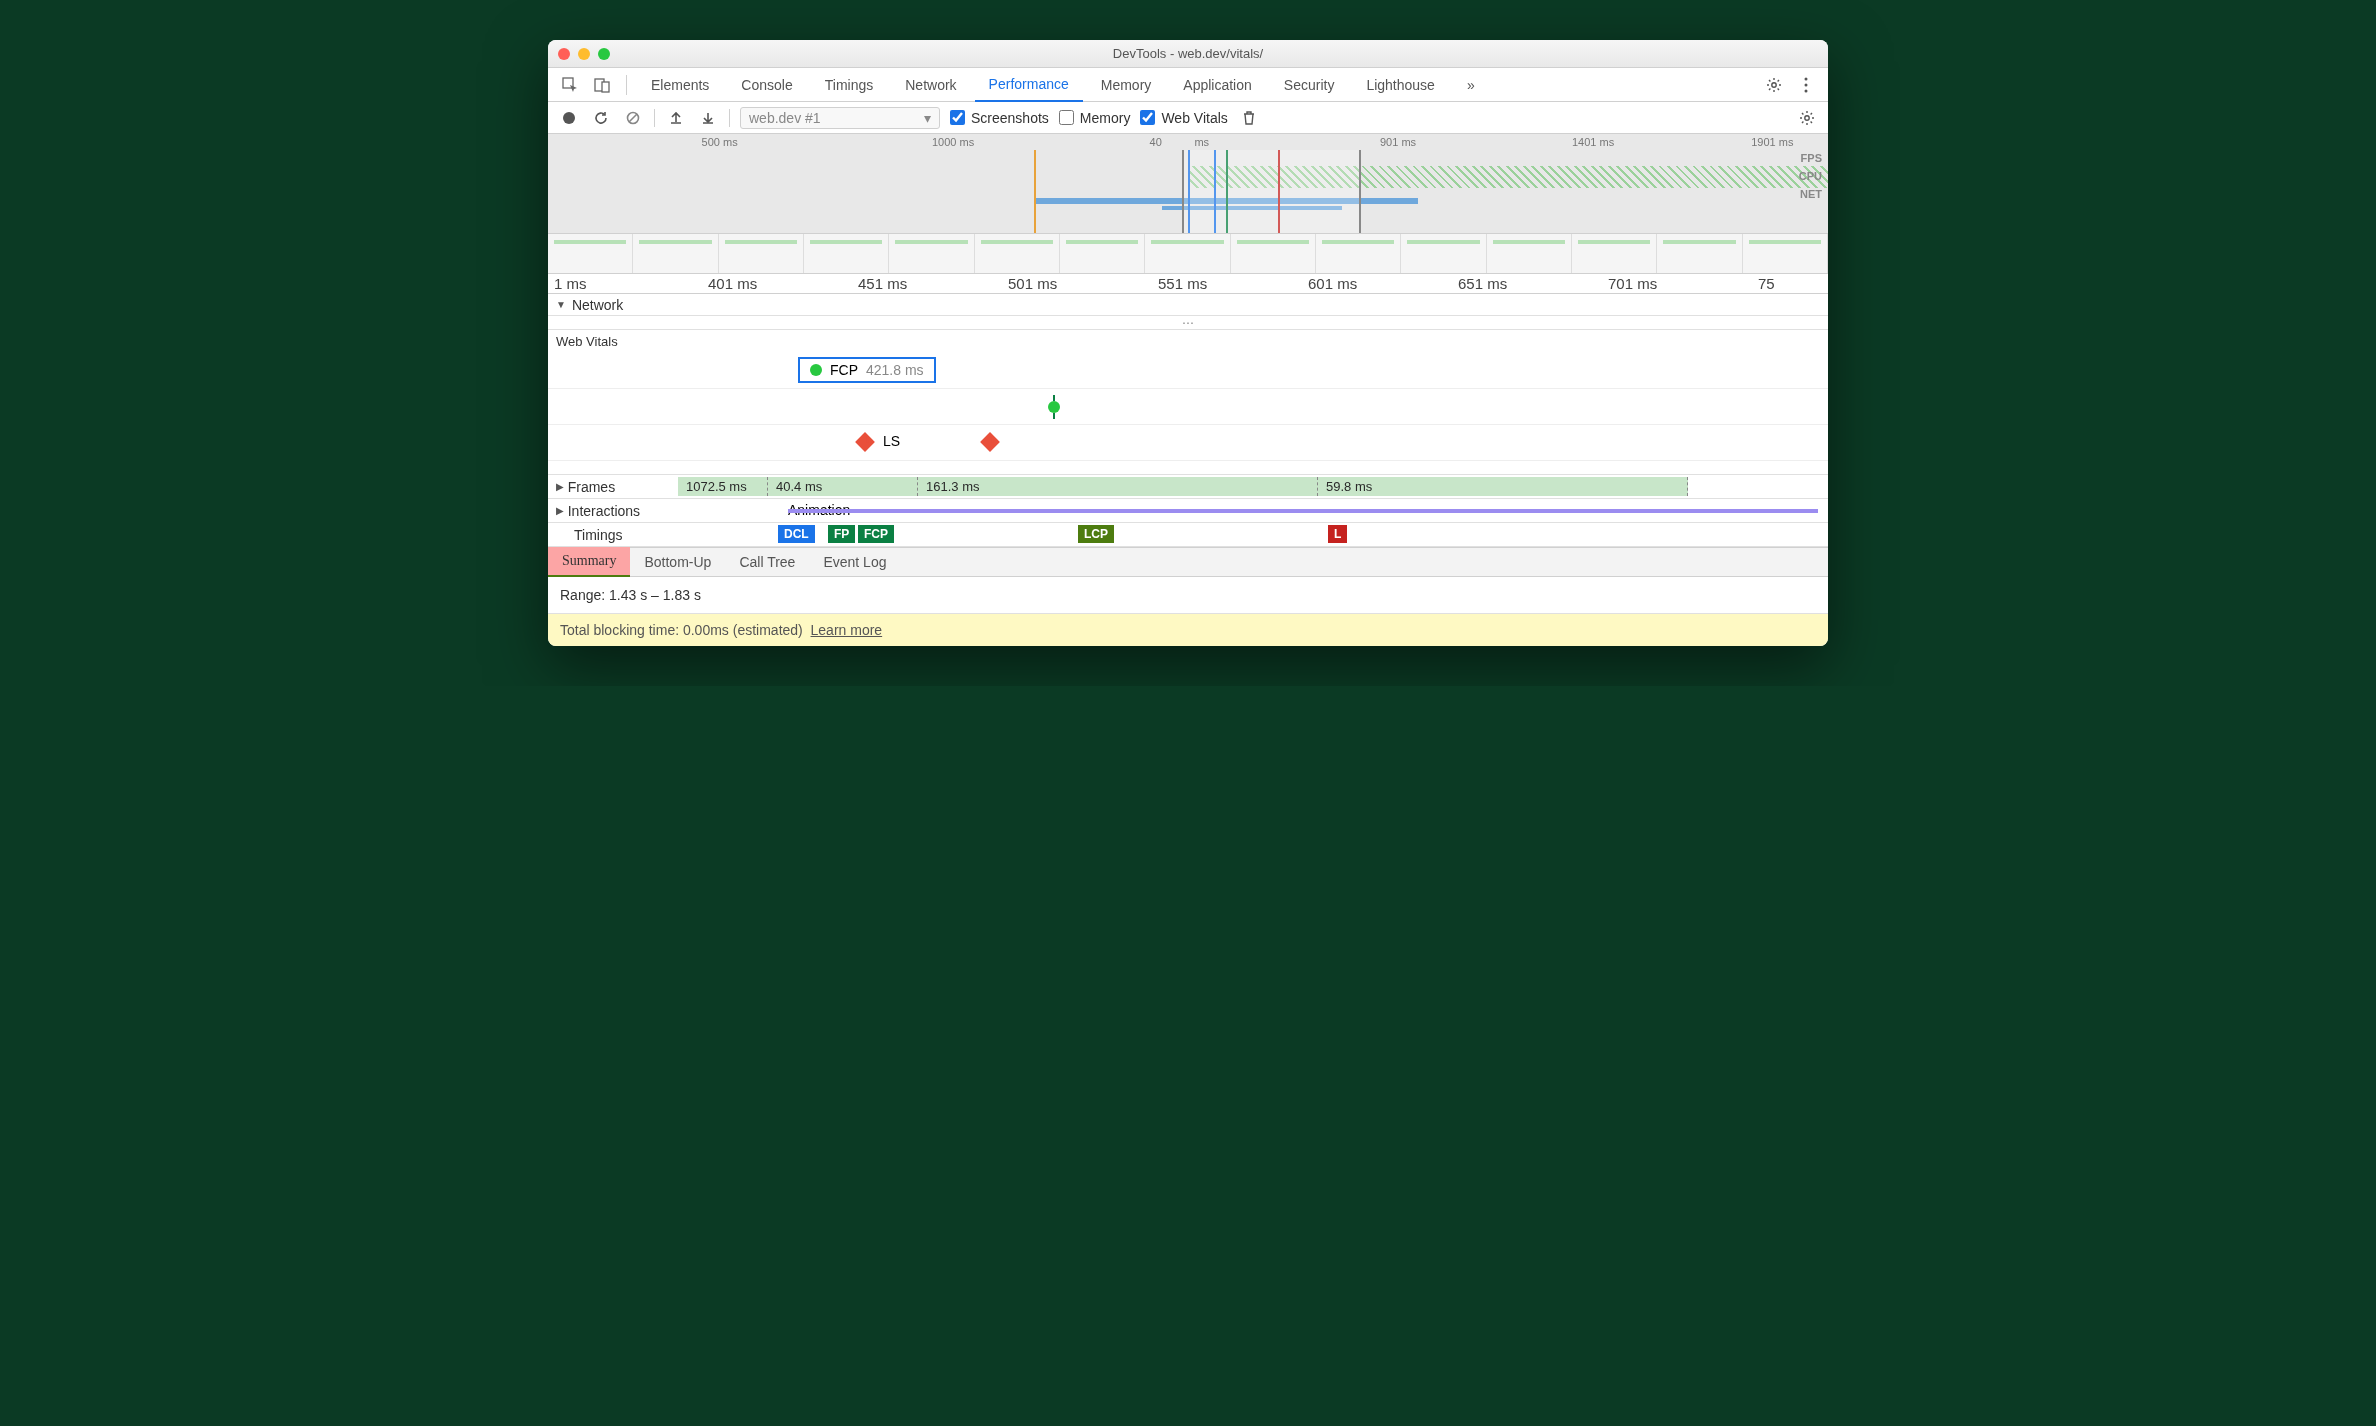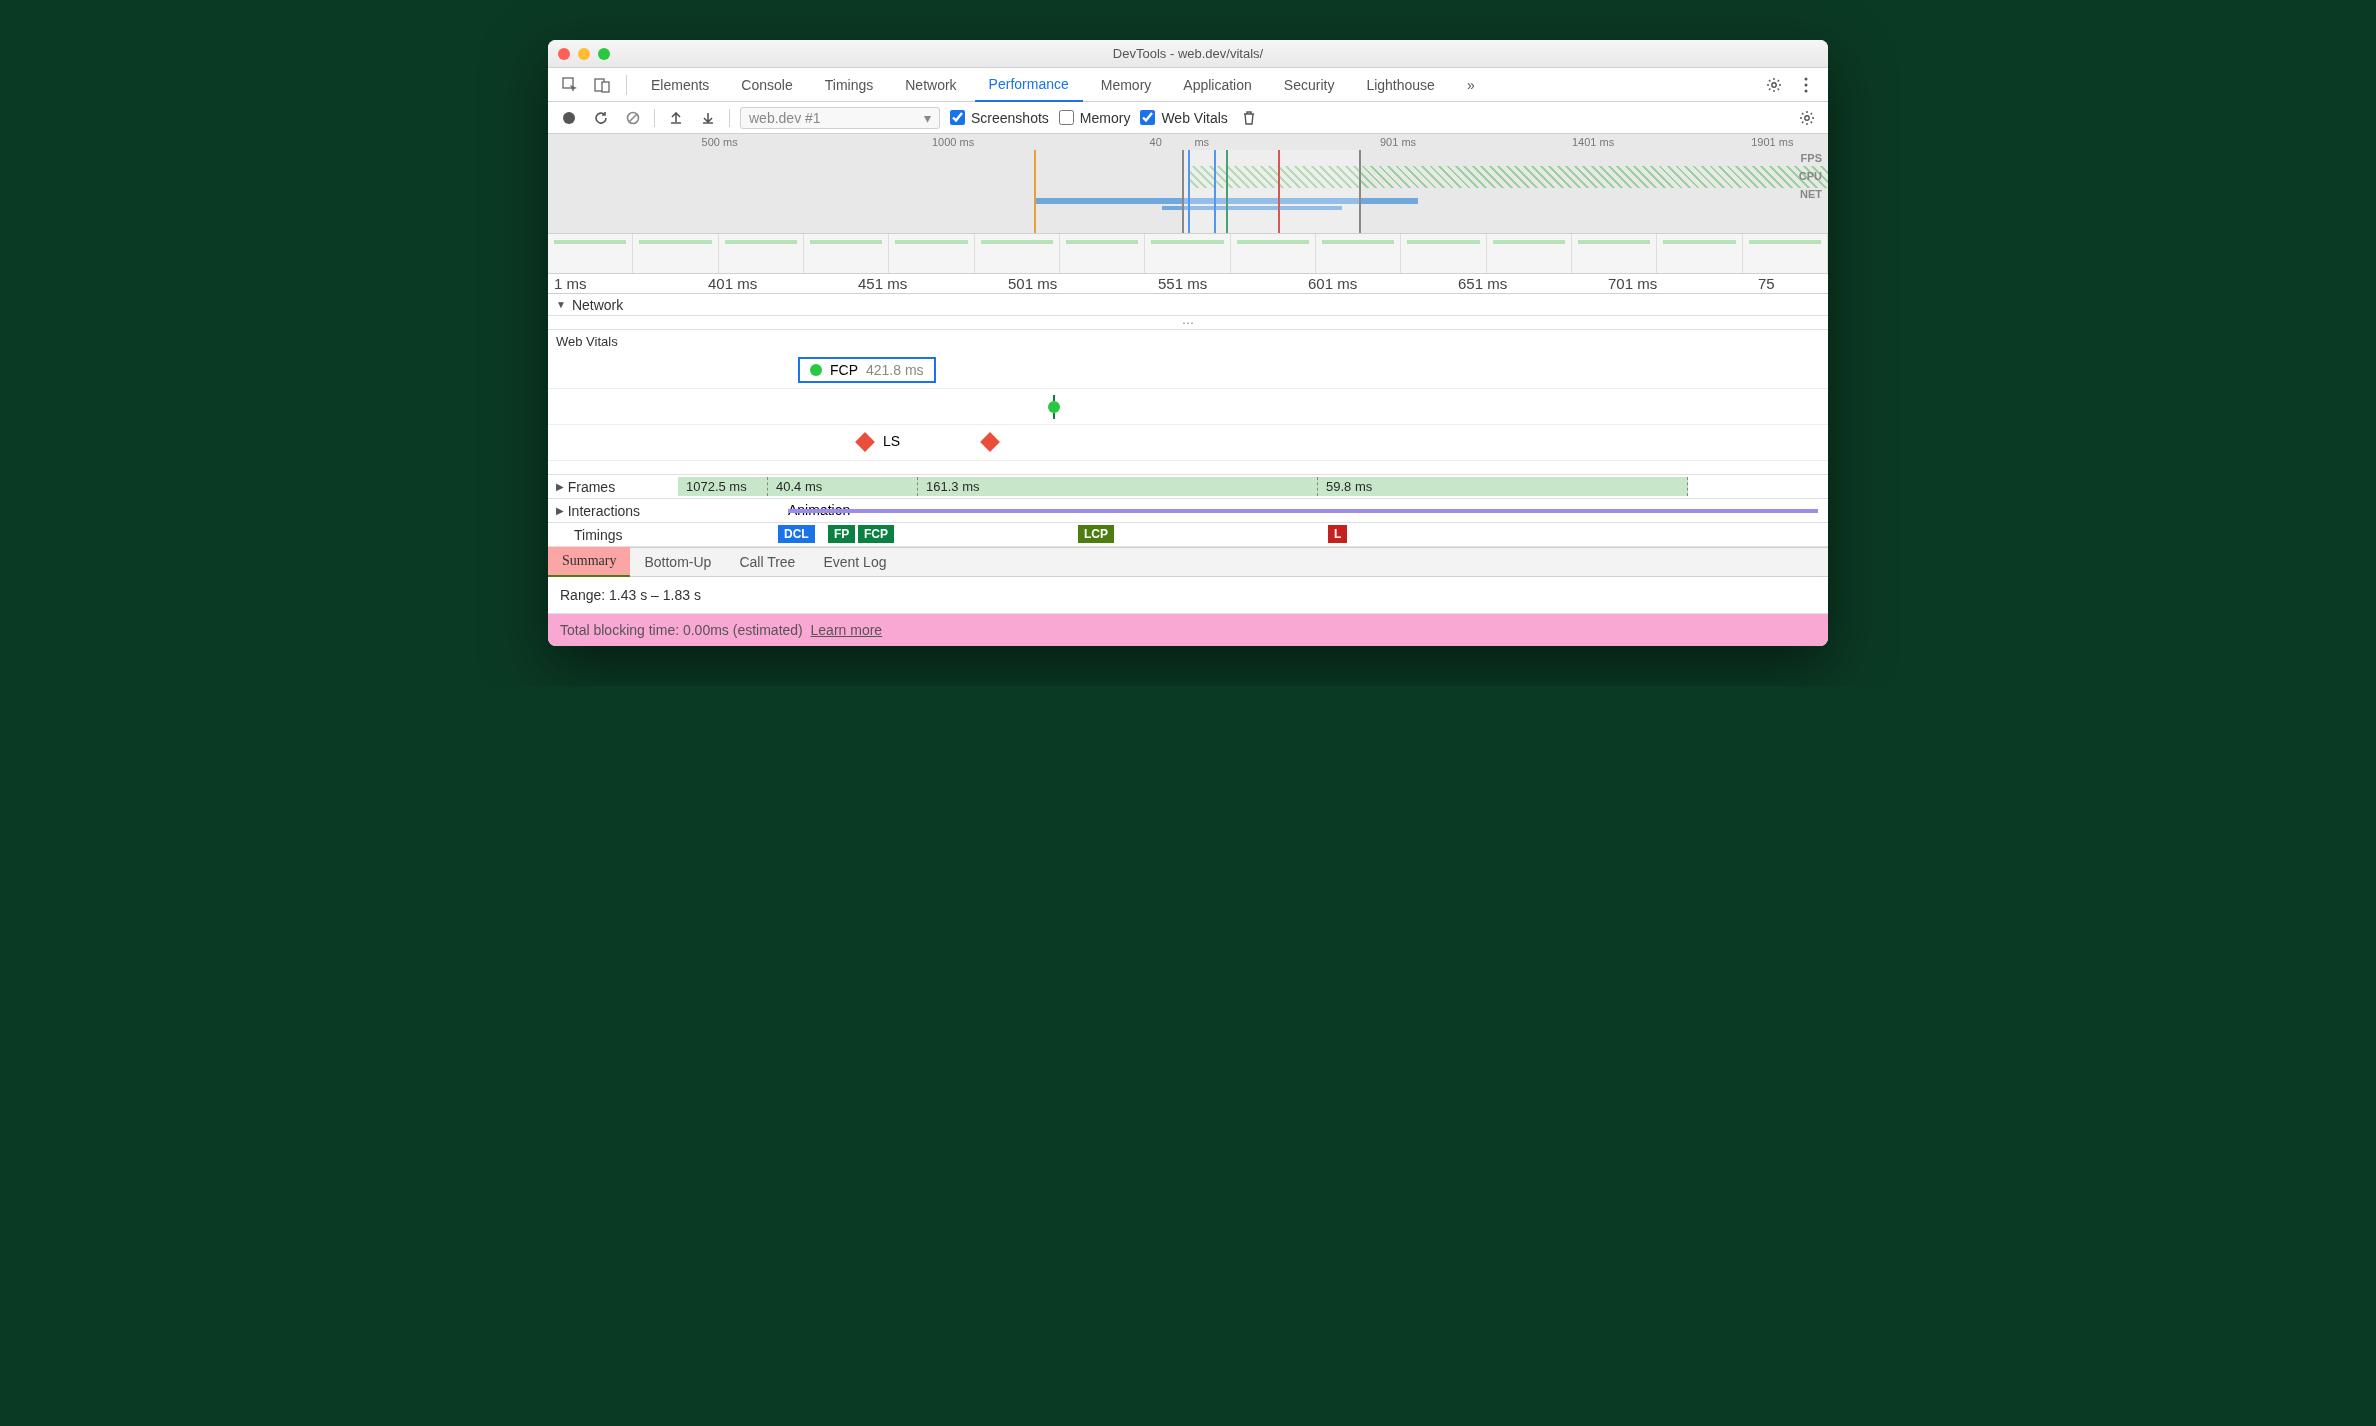--- a/index.html
+++ b/index.html
@@ -64,21 +64,21 @@
 .anim-bar { position: absolute; left: 110px; right: 10px; top: 10px; height: 4px; background: #9b8cf0; }
 .timing-badge { position: absolute; top: 2px; height: 18px; padding: 0 6px; color: #fff; font-size: 12px; font-weight: bold; display: flex; align-items: center; }
 .b-dcl { background: #1a73e8; }
 .b-fp, .b-fcp { background: #0b8043; }
 .b-lcp { background: #4d7c0f; }
 .b-l { background: #c5221f; }
 .bottom-tabs { display: flex; align-items: center; height: 30px; border-top: 1px solid #d0d0d0; border-bottom: 1px solid #d0d0d0; background: #f3f3f3; font-size: 14px; }
 .btab { padding: 0 14px; height: 30px; display: flex; align-items: center; color: #555; cursor: pointer; }
 .btab.active { color: #333; border-bottom: 2px solid #4d7c0f; background: #fca5a5; font-family: Liberation Serif, serif; }
 .summary { padding: 10px 12px; font-size: 14px; color: #333; }
-.footer { padding: 8px 12px; font-size: 14px; color: #555; border-top: 1px solid #e0e0e0; background: #f9a8d4; }
+.footer { padding: 8px 12px; font-size: 14px; color: #555; border-top: 1px solid #e0e0e0; background: #fef9c3; }
 .footer a { color: #555; text-decoration: underline; cursor: pointer; }
 svg { display: block; }
 </style>
 </head>
 <body>
 
 <div class="window">
 
   <div class="titlebar">
     <div class="traffic">

